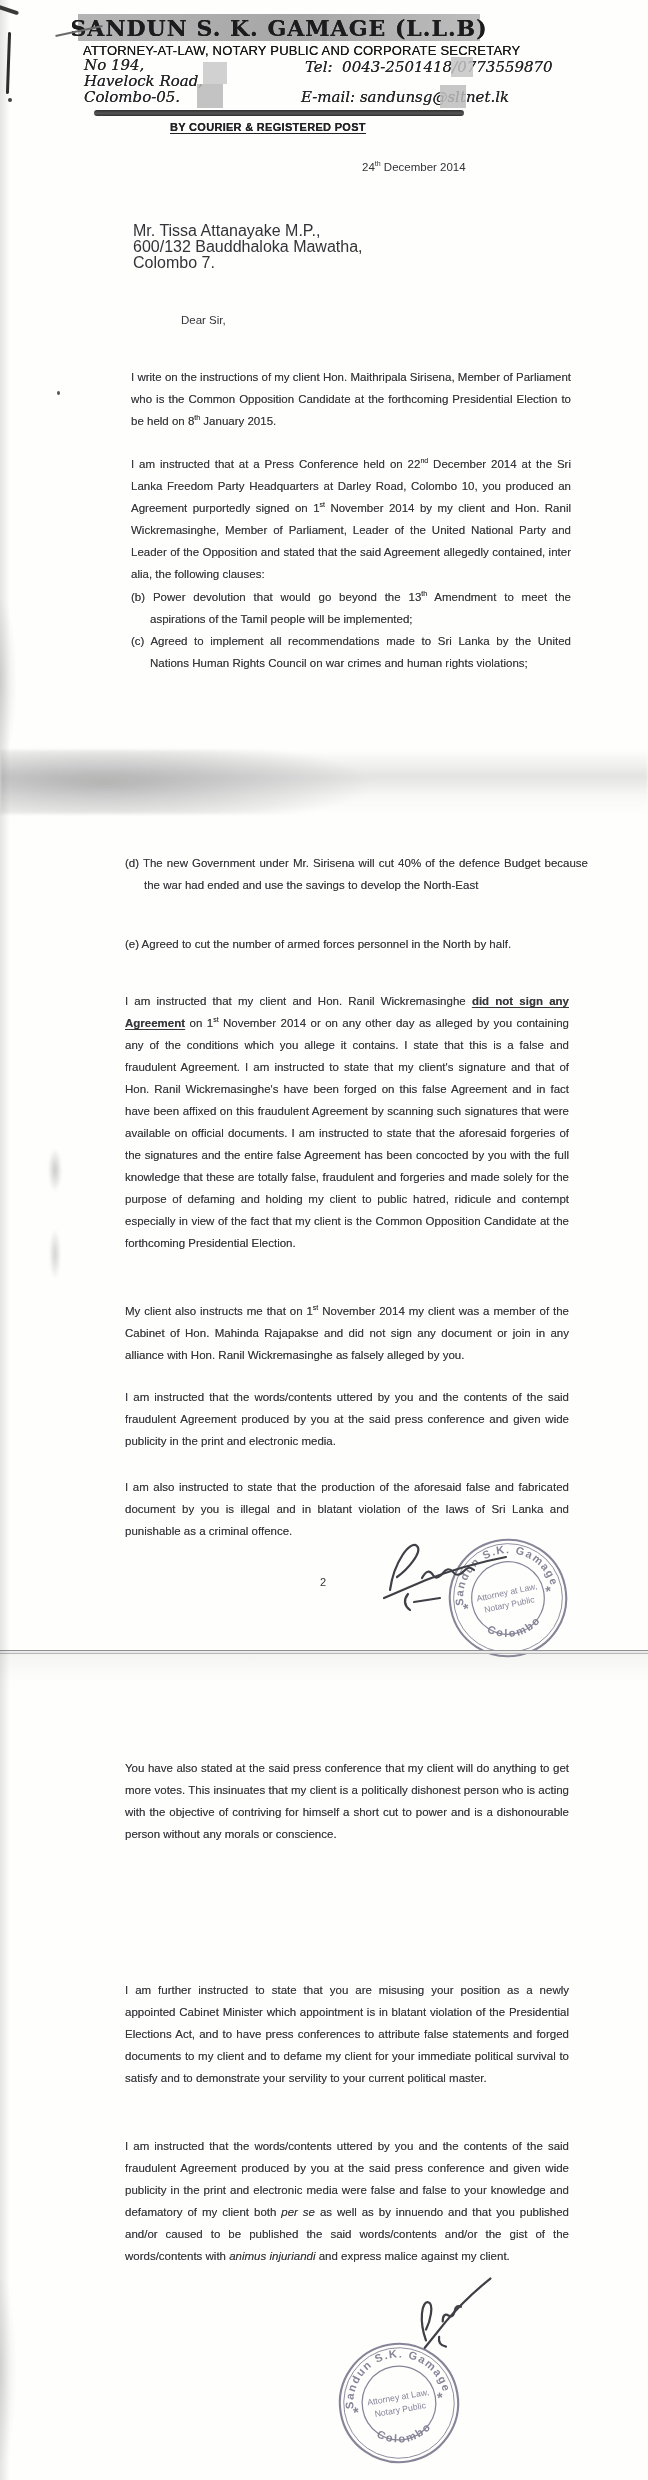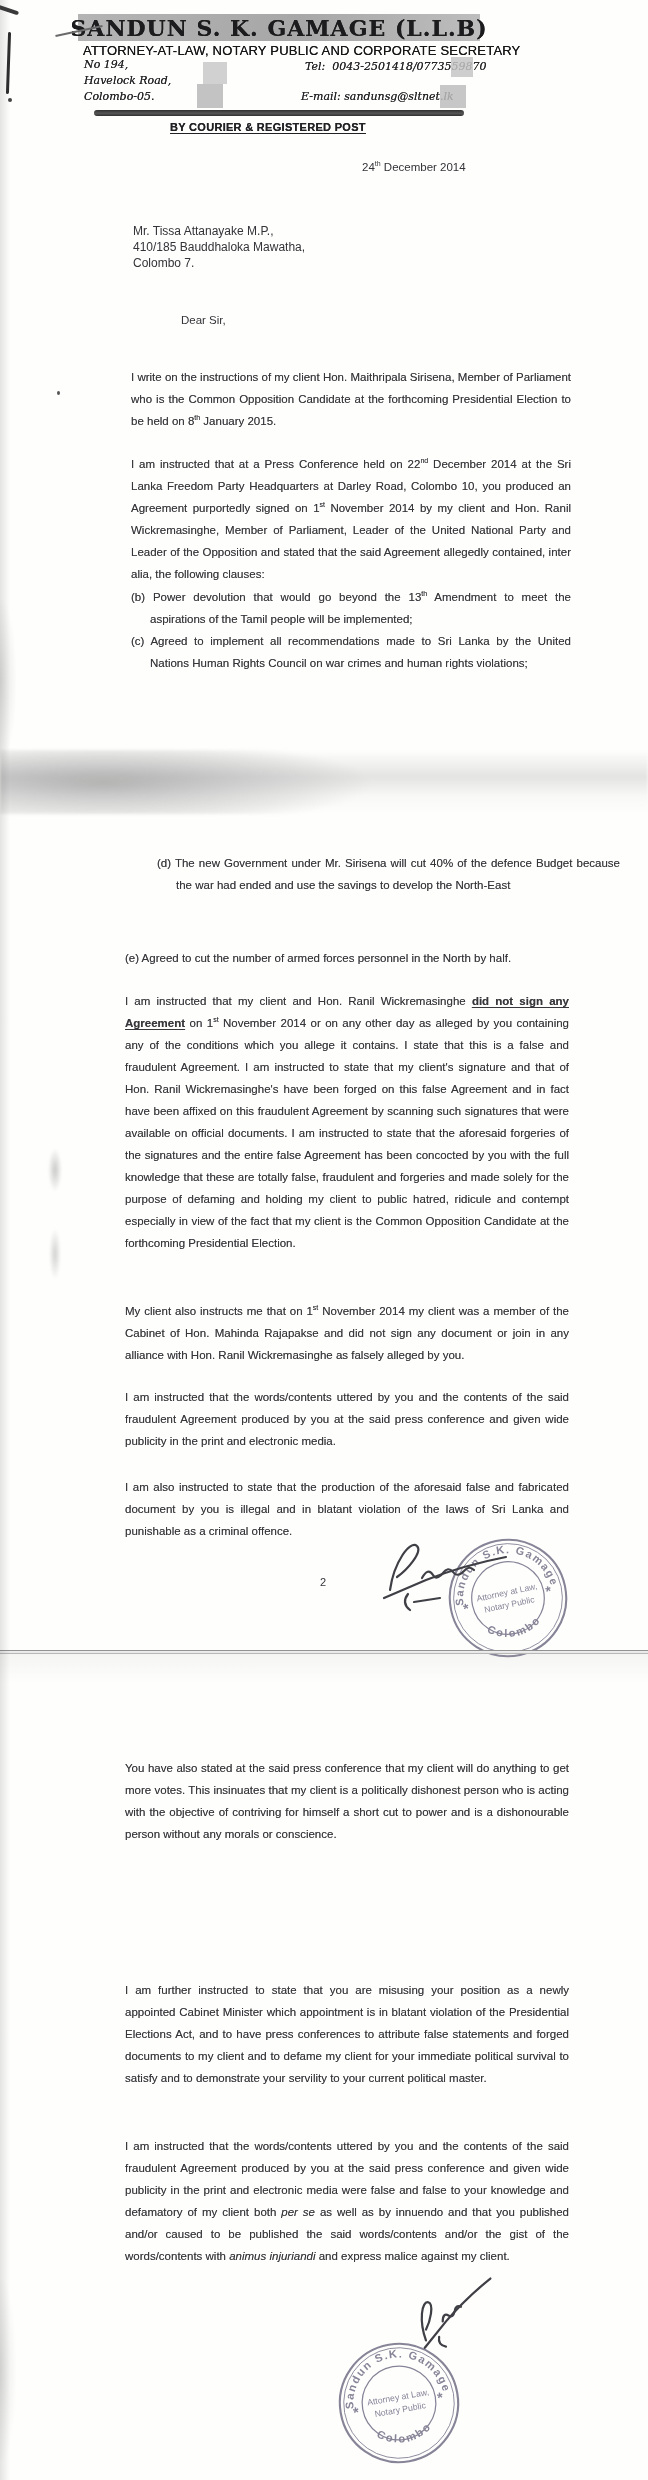--- a/index.html
+++ b/index.html
@@ -23,38 +23,38 @@
   .banner-text{
     font-family:"DejaVu Serif",serif;font-weight:bold;font-size:22px;
     letter-spacing:1px;color:#1c1c1e;white-space:nowrap;
     text-shadow:0 0 .5px #1c1c1e;
   }
   .lh-sub{
     position:absolute;left:83px;top:43px;font-size:13px;font-weight:normal;
     letter-spacing:.2px;color:#161617;white-space:nowrap;text-shadow:0 0 .4px #222;
   }
   .script{
-    font-family:"DejaVu Serif",serif;font-style:italic;font-size:11px;color:#242428;
+    font-family:"DejaVu Serif",serif;font-style:italic;font-size:15px;color:#242428;
     line-height:16px;text-shadow:0 0 .4px #333;
   }
   .lh-addr{position:absolute;left:84px;top:57px;}
   .lh-tel{position:absolute;left:305px;top:59px;white-space:pre;}
   .lh-mail{position:absolute;left:301px;top:89px;white-space:pre;}
   .sq{position:absolute;opacity:.85;}
   .rule{
     position:absolute;left:94px;top:110px;width:370px;height:6px;border-radius:3px;
     background:linear-gradient(to bottom,#2f2f2f,#565656 55%,#303030);
   }
   .courier{
     position:absolute;left:170px;top:121px;font-size:11px;font-weight:bold;
     letter-spacing:.3px;text-decoration:underline;text-underline-offset:2px;
     color:#222226;white-space:nowrap;text-shadow:0 0 .4px #222;
   }
   .date{position:absolute;left:362px;top:161px;font-size:11.5px;color:#333338;}
-  .recipient{position:absolute;left:133px;top:223px;font-size:12px;line-height:16px;color:#333338;}
+  .recipient{position:absolute;left:133px;top:223px;font-size:16px;line-height:16px;color:#333338;}
   .salutation{position:absolute;left:133px;top:314px;font-size:11.5px;color:#333338;margin-left:48px;}
   
   .p{
     position:absolute;left:131px;width:440px;font-size:11.5px;line-height:22px;
     text-align:justify;color:#36363b;text-shadow:0 0 .35px rgba(45,45,50,.55);
   }
   .pg23 .p{left:125px;width:444px;}
   .item{padding-left:19px;text-indent:-19px;}
   sup{font-size:7px;line-height:0;}
   b.bu{font-weight:bold;text-decoration:underline;text-underline-offset:2px;}
@@ -105,37 +105,37 @@
   <div class="sq" style="left:451px;top:57px;width:22px;height:20px;background:#c6c6c6;"></div>
   <div class="sq" style="left:440px;top:85px;width:26px;height:23px;background:#bdbdbd;"></div>
 
   <div class="rule"></div>
 
   <div class="courier">BY COURIER &amp; REGISTERED POST</div>
   <div class="date">24<sup>th</sup> December 2014</div>
 
   <div class="recipient">
     <div>Mr. Tissa Attanayake M.P.,</div>
-    <div>410/185 Bauddhaloka Mawatha,</div>
+    <div>600/132 Bauddhaloka Mawatha,</div>
     <div>Colombo 7.</div>
   </div>
 
   <div class="salutation">Dear Sir,</div>
 
   <div class="p" style="top:366px;">I write on the instructions of my client Hon. Maithripala Sirisena, Member of Parliament who is the Common Opposition Candidate at the forthcoming Presidential Election to be held on 8<sup>th</sup> January 2015.</div>
   <div class="p" style="top:453px;">I am instructed that at a Press Conference held on 22<sup>nd</sup> December 2014 at the Sri Lanka Freedom Party Headquarters at Darley Road, Colombo 10, you produced an Agreement purportedly signed on 1<sup>st</sup> November 2014 by my client and Hon. Ranil Wickremasinghe, Member of Parliament, Leader of the United National Party and Leader of the Opposition and stated that the said Agreement allegedly contained, inter alia, the following clauses:</div>
   <div class="p" style="top:586px;">
     <div class="item">(b) Power devolution that would go beyond the 13<sup>th</sup> Amendment to meet the aspirations of the Tamil people will be implemented;</div>
     <div class="item">(c) Agreed to implement all recommendations made to Sri Lanka by the United Nations Human Rights Council on war crimes and human rights violations;</div>
   </div>
 </div>
 
 <div class="page pg23" style="top:770px;height:885px;">
-  <div class="p item" style="top:82px;margin-left:32px;">(d) The new Government under Mr. Sirisena will cut 40% of the defence Budget because the war had ended and use the savings to develop the North-East</div>
-  <div class="p item" style="top:177px;">(e) Agreed to cut the number of armed forces personnel in the North by half.</div>
+  <div class="p item" style="top:82px;">(d) The new Government under Mr. Sirisena will cut 40% of the defence Budget because the war had ended and use the savings to develop the North-East</div>
+  <div class="p item" style="top:163px;">(e) Agreed to cut the number of armed forces personnel in the North by half.</div>
   <div class="p" style="top:220px;">I am instructed that my client and Hon. Ranil Wickremasinghe <b class="bu">did not sign any Agreement</b> on 1<sup>st</sup> November 2014 or on any other day as alleged by you containing any of the conditions which you allege it contains. I state that this is a false and fraudulent Agreement. I am instructed to state that my client's signature and that of Hon. Ranil Wickremasinghe's have been forged on this false Agreement and in fact have been affixed on this fraudulent Agreement by scanning such signatures that were available on official documents. I am instructed to state that the aforesaid forgeries of the signatures and the entire false Agreement has been concocted by you with the full knowledge that these are totally false, fraudulent and forgeries and made solely for the purpose of defaming and holding my client to public hatred, ridicule and contempt especially in view of the fact that my client is the Common Opposition Candidate at the forthcoming Presidential Election.</div>
   <div class="p" style="top:530px;">My client also instructs me that on 1<sup>st</sup> November 2014 my client was a member of the Cabinet of Hon. Mahinda Rajapakse and did not sign any document or join in any alliance with Hon. Ranil Wickremasinghe as falsely alleged by you.</div>
   <div class="p" style="top:616px;">I am instructed that the words/contents uttered by you and the contents of the said fraudulent Agreement produced by you at the said press conference and given wide publicity in the print and electronic media.</div>
   <div class="p" style="top:706px;">I am also instructed to state that the production of the aforesaid false and fabricated document by you is illegal and in blatant violation of the laws of Sri Lanka and punishable as a criminal offence.</div>
   <div class="pagenum" style="left:320px;top:806px;">2</div>
 
   <svg class="stamp" style="left:446px;top:766px;transform:rotate(-12deg);" width="124" height="124" viewBox="0 0 130 130">
     <defs>
       <path id="arcTop1" d="M 18 65 A 47 47 0 1 1 112 65"></path>
       <path id="arcBot1" d="M 22 74 A 45 45 0 0 0 108 74"></path>

